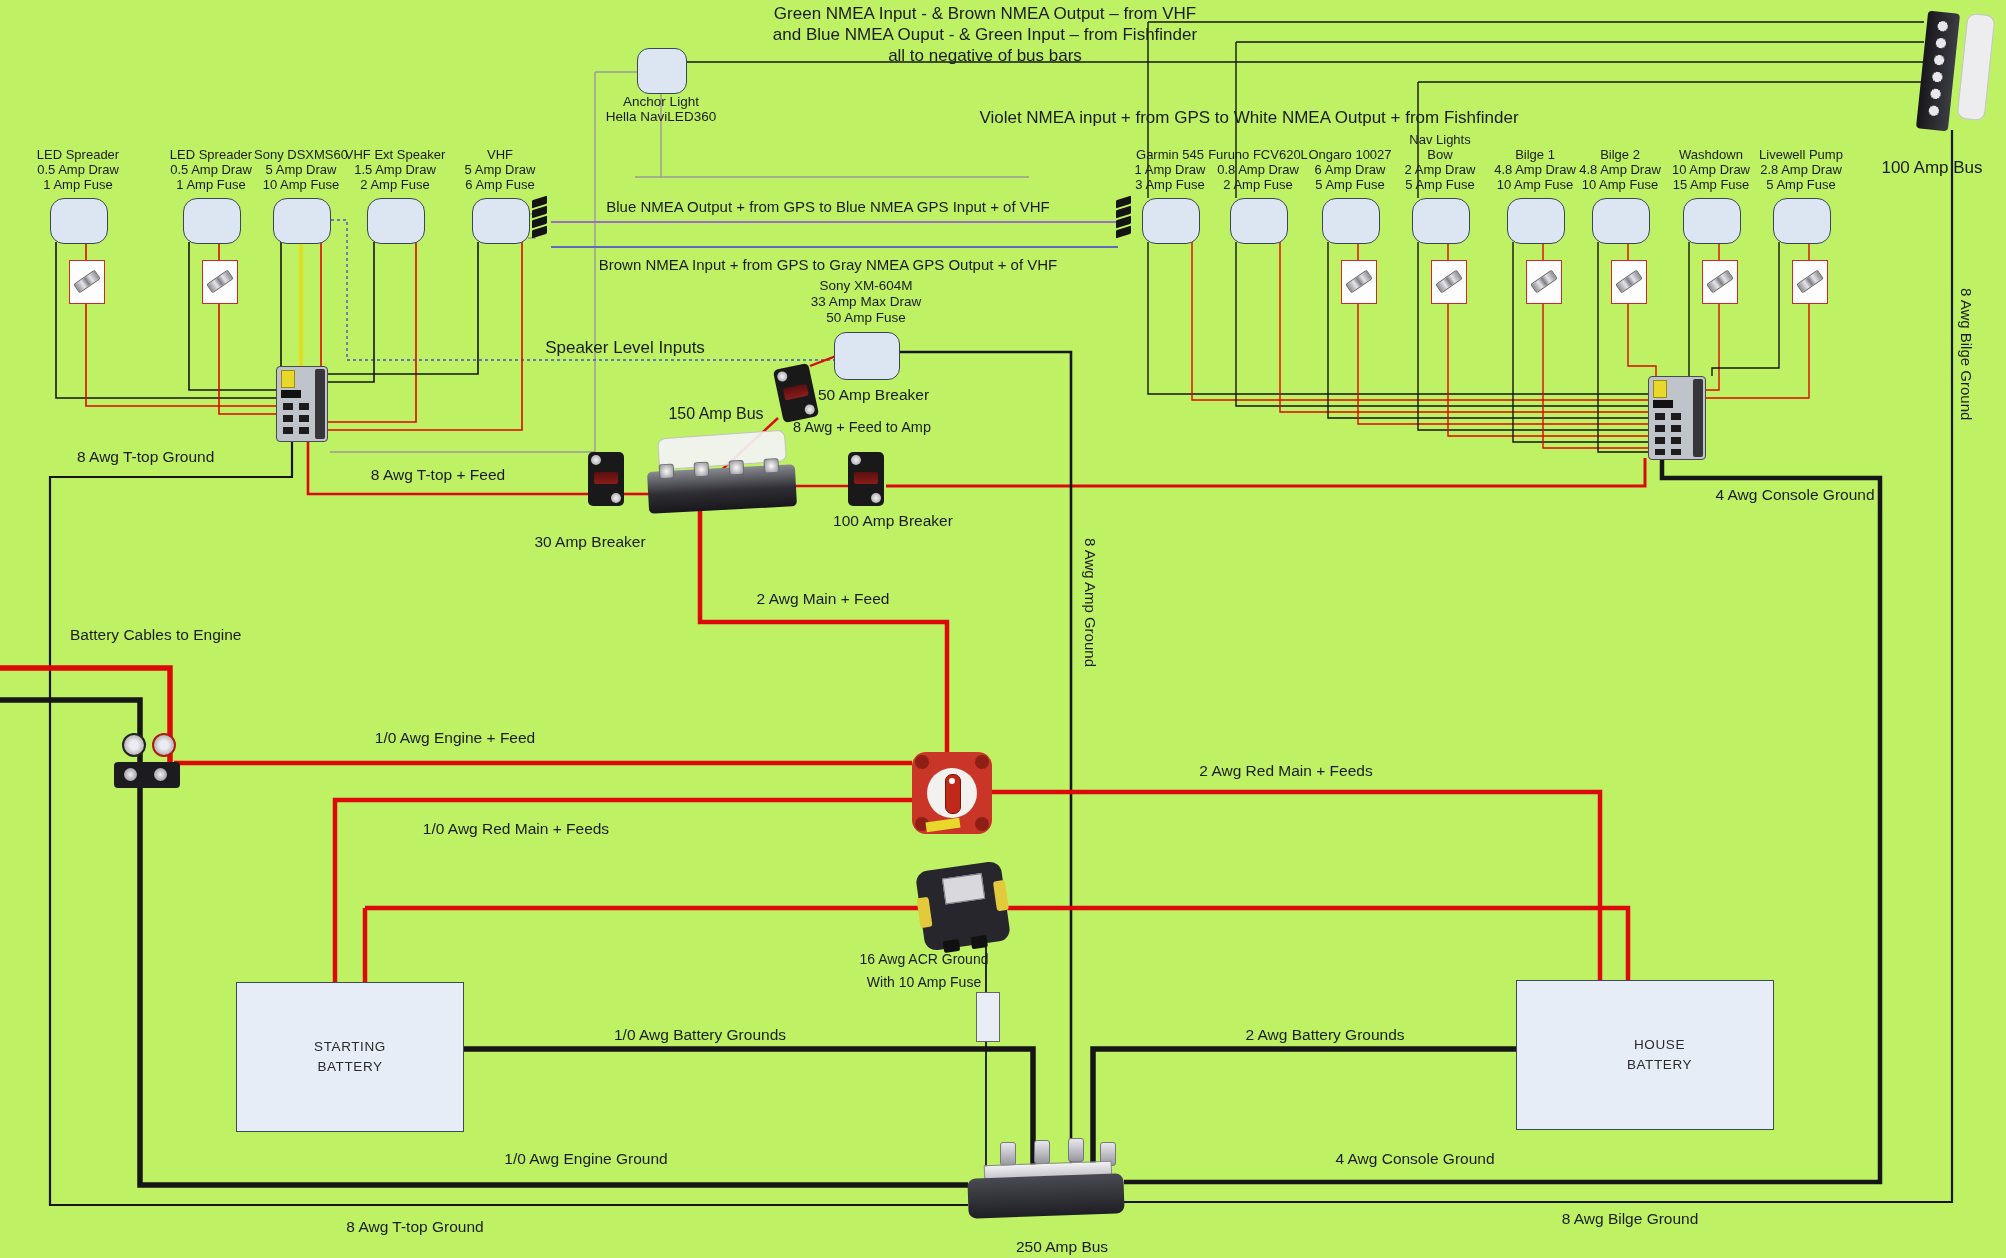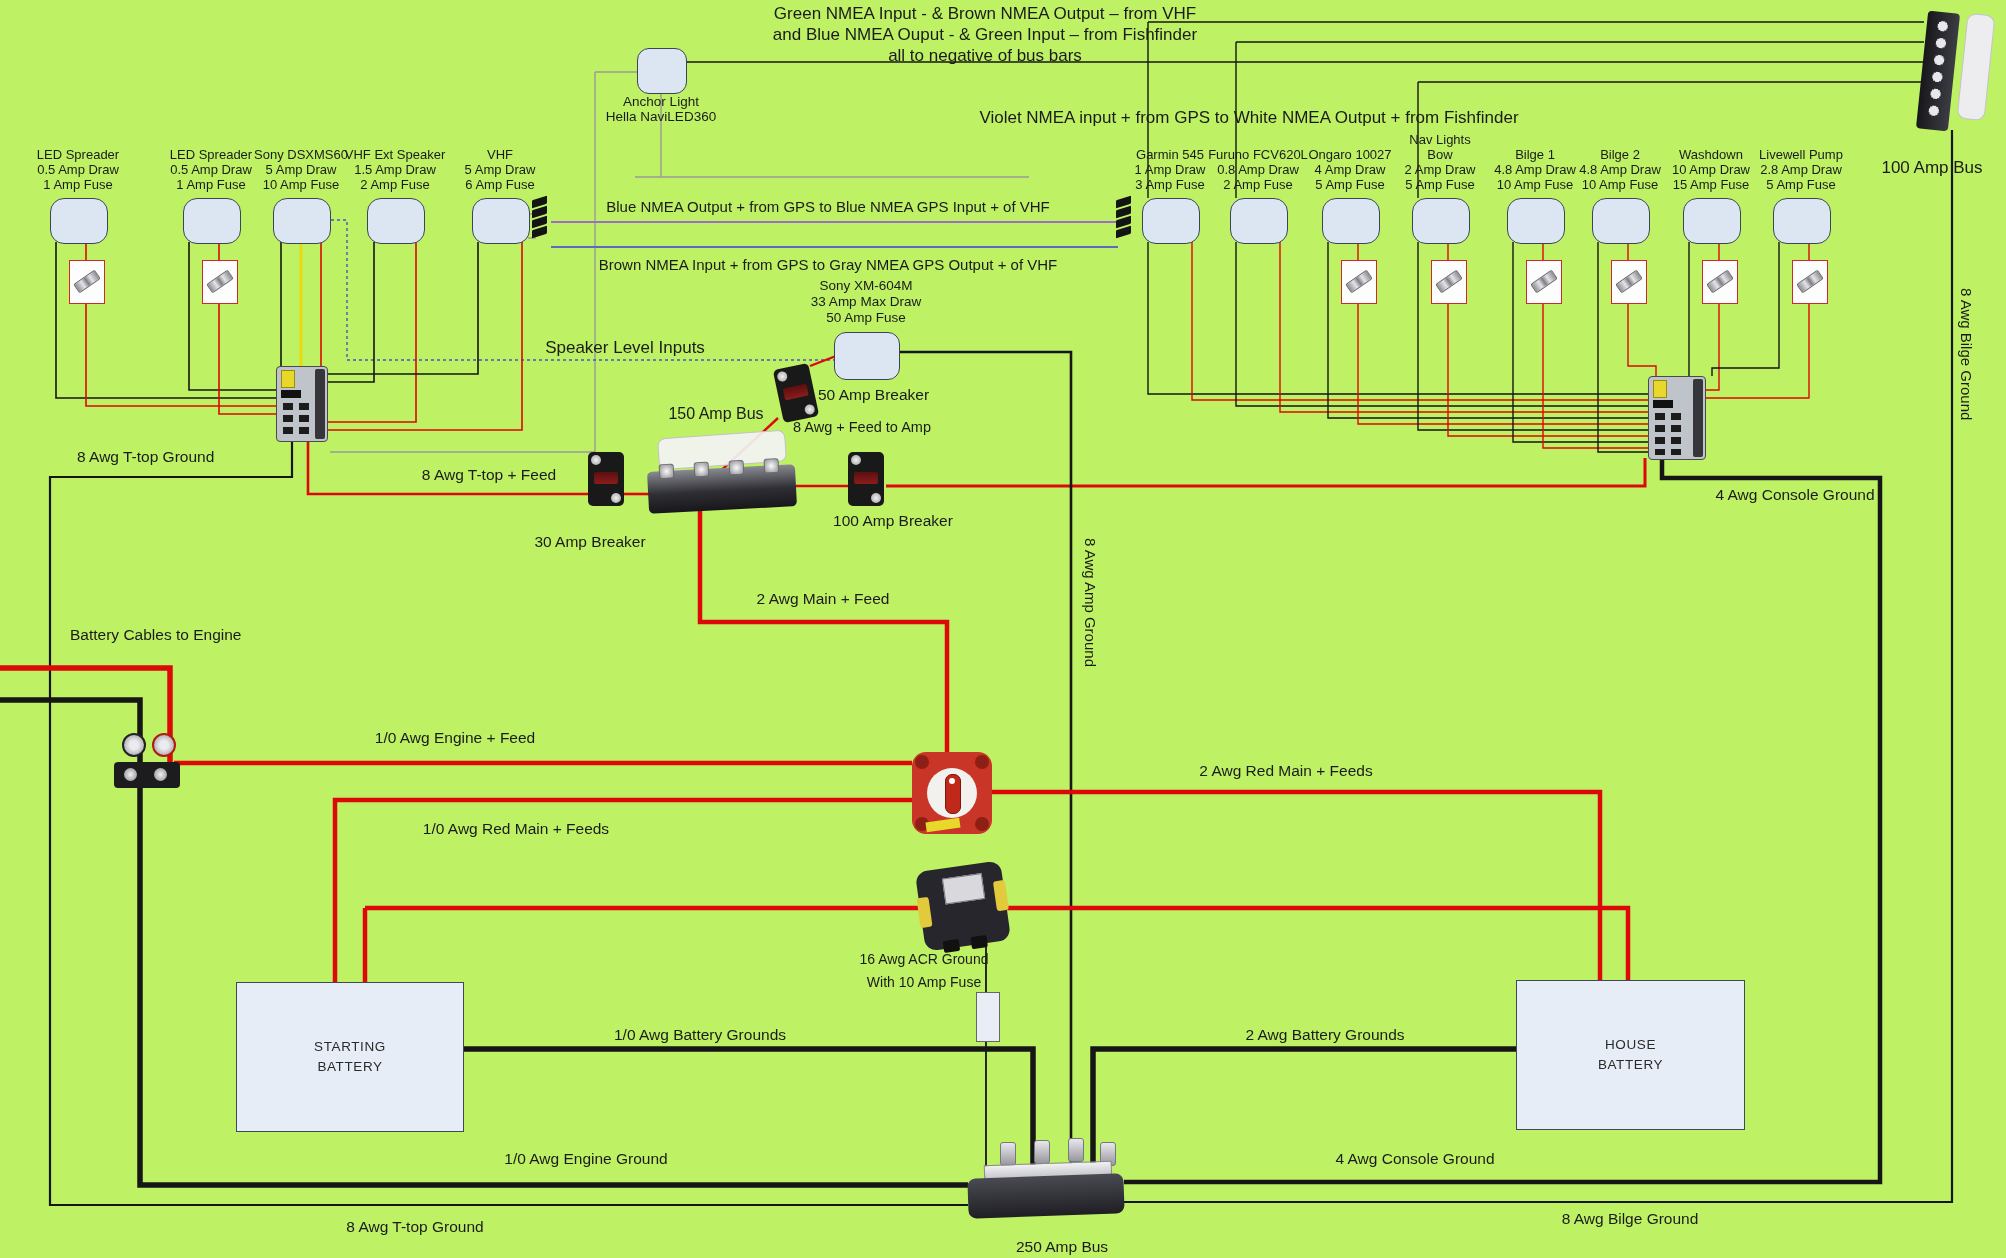--- a/index.html
+++ b/index.html
@@ -229,21 +229,21 @@
       </div>
       <div class="devbox" style="left: 1142px; top: 198px;"></div>
       <div class="devlab" style="left: 1178px; top: 147px;">
         <div>Furuno FCV620L</div>
         <div>0.8 Amp Draw</div>
         <div>2 Amp Fuse</div>
       </div>
       <div class="devbox" style="left: 1230px; top: 198px;"></div>
       <div class="devlab" style="left: 1270px; top: 147px;">
         <div>Ongaro 10027</div>
-        <div>4 Amp Draw</div>
+        <div>6 Amp Draw</div>
         <div>5 Amp Fuse</div>
       </div>
       <div class="devbox" style="left: 1322px; top: 198px;"></div>
       <div class="fuseicon" style="left: 1341px; top: 260px;">
         <span class="fg"></span>
       </div>
       <div class="devlab" style="left: 1360px; top: 132px;">
         <div>Nav Lights</div>
         <div>Bow</div>
         <div>2 Amp Draw</div>
@@ -343,21 +343,21 @@
   </div>
   <div class="fuseblock" style="left:1648px;top:376px;width:56px;height:82px;">
     <span class="fb-fuse"></span>
       <span class="fb-tag"></span>
       <span class="fb-colA"></span>
       <span class="fb-colB"></span>
       <span class="fb-strip"></span>
   </div>
 
   <div class="lbl" style="left:77px;top:448px;">8 Awg T-top Ground</div>
-  <div class="lbl c" style="left:489px;top:466px;">8 Awg T-top + Feed</div>
+  <div class="lbl c" style="left:438px;top:466px;">8 Awg T-top + Feed</div>
 
   <div class="lbl c" style="left:1795px;top:486px;">4 Awg Console Ground</div>
 
   <div class="vlbl" style="left:1082px;top:538px;">8 Awg Amp Ground</div>
 
   <div class="lbl c" style="left:823px;top:590px;">2 Awg Main + Feed</div>
   <div class="lbl" style="left:70px;top:626px;">Battery Cables to Engine</div>
   <div class="lbl c" style="left:455px;top:729px;">1/0 Awg Engine +  Feed</div>
   <div class="lbl c" style="left:516px;top:820px;">1/0 Awg Red Main +  Feeds</div>
   <div class="lbl c" style="left:1286px;top:762px;">2 Awg Red Main + Feeds</div>
@@ -387,21 +387,21 @@
       <span class="foot f2"></span>
   </div>
   <div class="lbl c" style="left:924px;top:951px;font-size:14px;">16 Awg ACR Ground</div>
   <div class="lbl c" style="left:924px;top:974px;font-size:14px;">With 10 Amp Fuse</div>
   <div class="acrfuse"></div>
 
   <div class="battery" style="left:236px;top:982px;width:226px;height:148px;">
     <div>STARTING</div>
     <div>BATTERY</div>
   </div>
-  <div class="battery" style="left:1516px;top:980px;width:227px;height:148px;">
+  <div class="battery" style="left:1516px;top:980px;width:227px;height:148px;padding-left:29px;">
     <div>HOUSE</div>
     <div>BATTERY</div>
   </div>
 
   <div class="lbl c" style="left:700px;top:1026px;">1/0 Awg Battery Grounds</div>
   <div class="lbl c" style="left:1325px;top:1026px;">2 Awg Battery Grounds</div>
   <div class="lbl c" style="left:586px;top:1150px;">1/0 Awg Engine Ground</div>
   <div class="lbl c" style="left:1415px;top:1150px;">4 Awg Console Ground</div>
   <div class="lbl c" style="left:415px;top:1218px;">8 Awg T-top Ground</div>
   <div class="lbl c" style="left:1630px;top:1210px;">8 Awg Bilge Ground</div>

